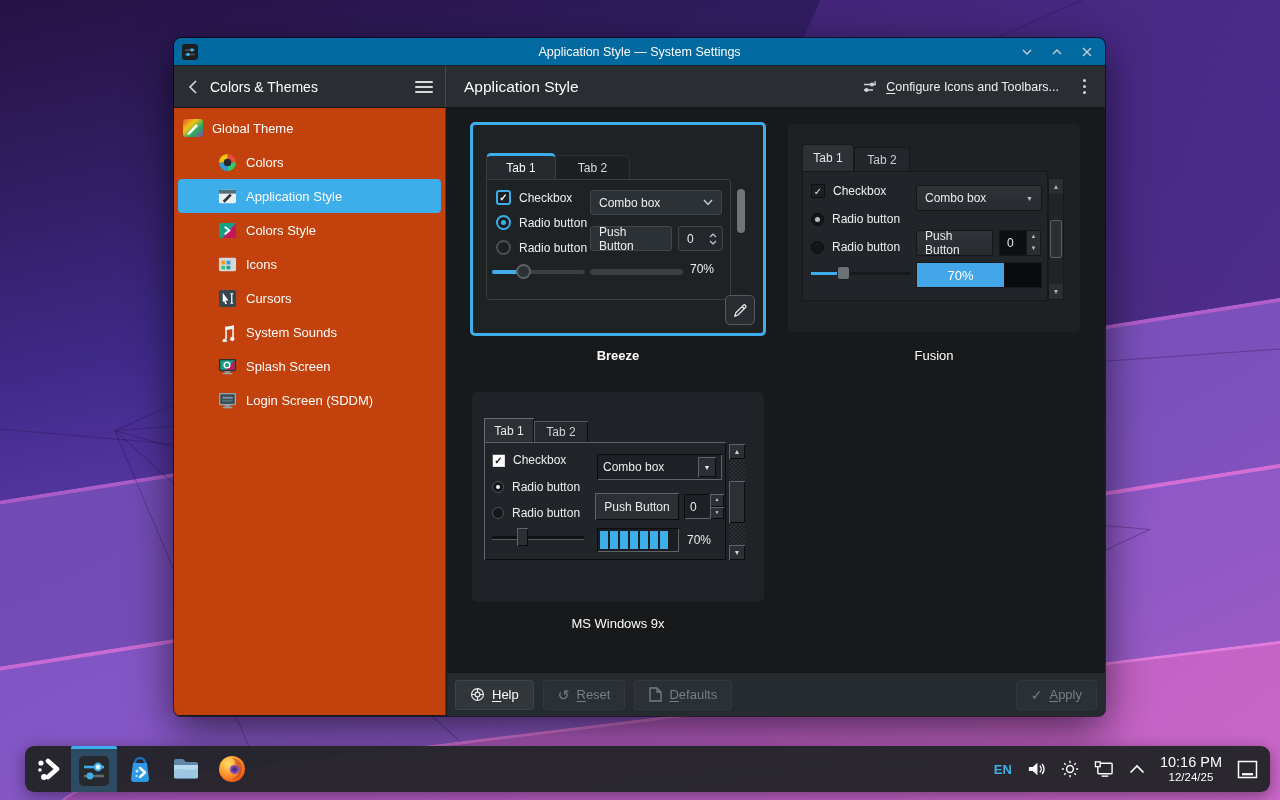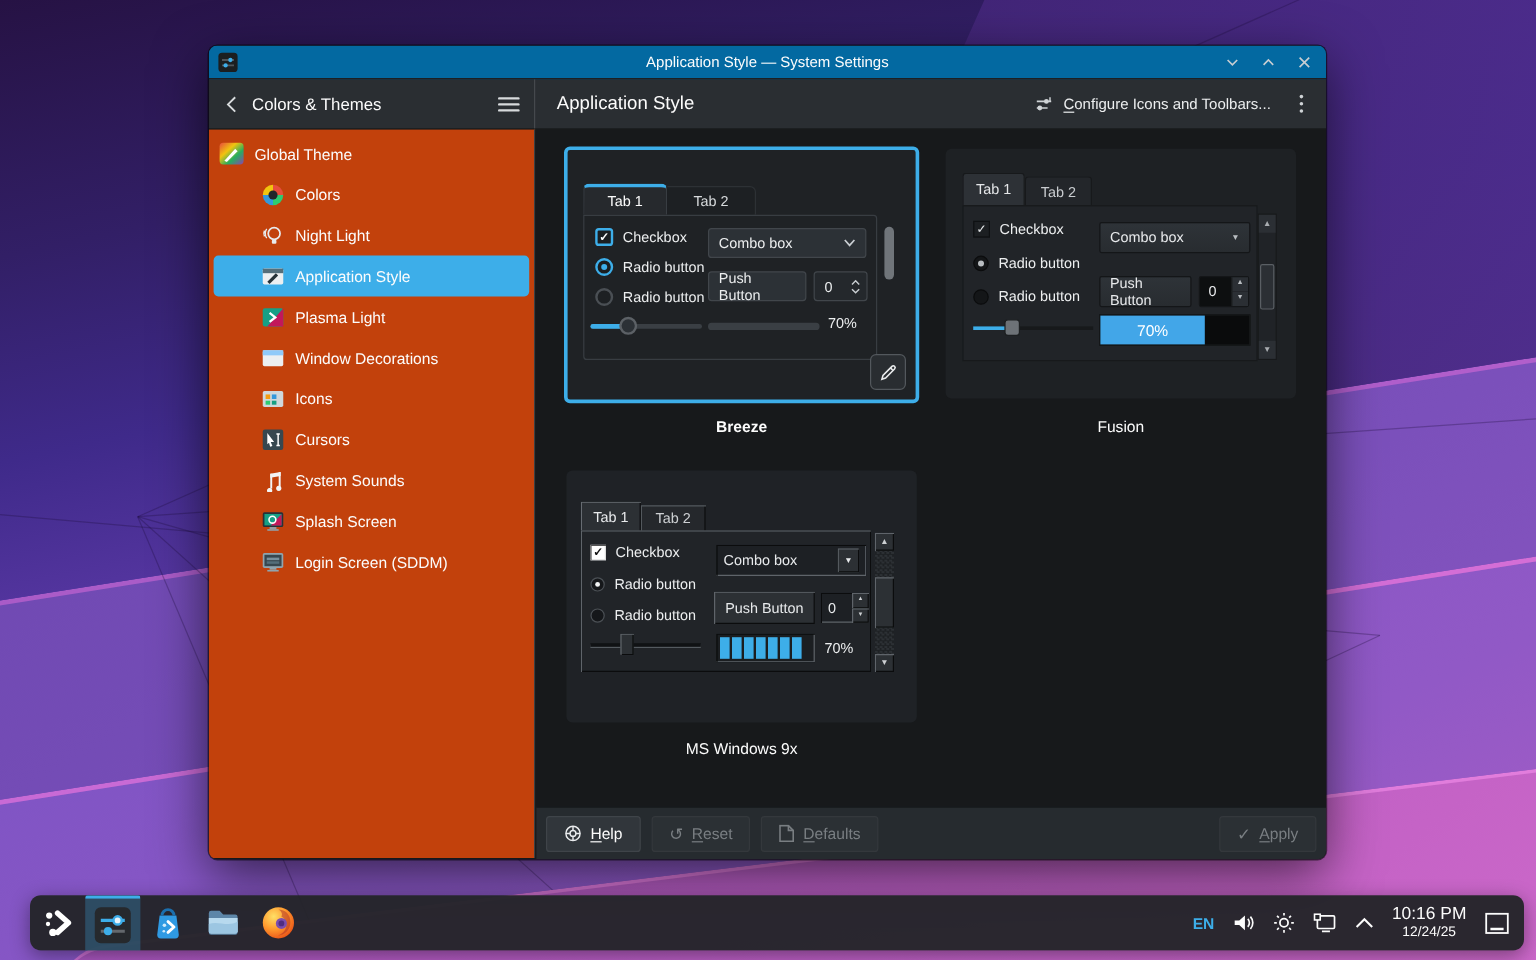--- a/index.html
+++ b/index.html
@@ -268,62 +268,43 @@
                 <path d="M10 10 L10 1 A9 9 0 0 1 19 10 Z" fill="#e74c3c"></path>
                 <path d="M10 10 L19 10 A9 9 0 0 1 10 19 Z" fill="#2ecc71"></path>
                 <path d="M10 10 L10 19 A9 9 0 0 1 1 10 Z" fill="#3498db"></path>
                 <path d="M10 10 L1 10 A9 9 0 0 1 10 1 Z" fill="#f1c40f"></path>
                 <circle cx="10" cy="10" r="4" fill="#23262a"></circle>
               </svg>
           </span>
           <span class="sb-label">Colors</span>
         </div>
 
-        <div class="sb-item indent">
-          <span class="sb-ic">
-            <svg width="19" height="19" viewBox="0 0 20 20">
-                <circle cx="11" cy="8" r="5.2" fill="none" stroke="#e8eaec" stroke-width="1.5"></circle>
-                <rect x="9" y="13.5" width="4" height="3.5" rx="1" fill="#e8eaec"></rect>
-                <path d="M4.5 4 A7 7 0 0 0 4.5 12 M2.5 5.5 A5.5 5.5 0 0 0 2.5 10.5" stroke="#e8eaec" stroke-width="1.2" fill="none"></path>
-              </svg>
-          </span>
-          <span class="sb-label">Night Light</span>
-        </div>
 
         <div class="sb-item indent sel">
           <span class="sb-ic">
             <svg width="19" height="19" viewBox="0 0 20 20">
                 <rect x="1" y="3" width="18" height="14" rx="1.5" fill="#eceff1"></rect>
                 <rect x="1" y="3" width="18" height="4" fill="#546e7a"></rect>
                 <path d="M5 14.5 L12.5 7 L14.5 9 L7 16.5 Z" fill="#263238"></path>
               </svg>
           </span>
           <span class="sb-label">Application Style</span>
         </div>
 
         <div class="sb-item indent">
           <span class="sb-ic">
             <svg width="19" height="19" viewBox="0 0 20 20">
                 <rect x="1" y="2" width="18" height="16" rx="2" fill="#16a085"></rect>
                 <path d="M19 2 L19 18 L5 18 Z" fill="#c2185b"></path>
                 <path d="M7 6 L12 10 L7 14" fill="none" stroke="#fff" stroke-width="2"></path>
               </svg>
           </span>
-          <span class="sb-label">Plasma Light</span>
-        </div>
-
-        <div class="sb-item indent">
-          <span class="sb-ic">
-            <svg width="19" height="19" viewBox="0 0 20 20">
-                <rect x="1" y="3" width="18" height="14" rx="1.5" fill="#eceff1"></rect>
-                <rect x="1" y="3" width="18" height="4.5" fill="#90caf9"></rect>
-              </svg>
-          </span>
-          <span class="sb-label">Window Decorations</span>
-        </div>
+          <span class="sb-label">Colors Style</span>
+        </div>
+
 
         <div class="sb-item indent">
           <span class="sb-ic">
             <svg width="19" height="19" viewBox="0 0 20 20">
                 <rect x="1" y="3" width="18" height="14" rx="1.5" fill="#cfd8dc"></rect>
                 <rect x="3.5" y="6" width="4" height="4" fill="#f39c12"></rect>
                 <rect x="9" y="6" width="4" height="4" fill="#3498db"></rect>
                 <rect x="3.5" y="11.5" width="4" height="3.5" fill="#2ecc71"></rect>
                 <rect x="9" y="11.5" width="4" height="3.5" fill="#16a085"></rect>
               </svg>

